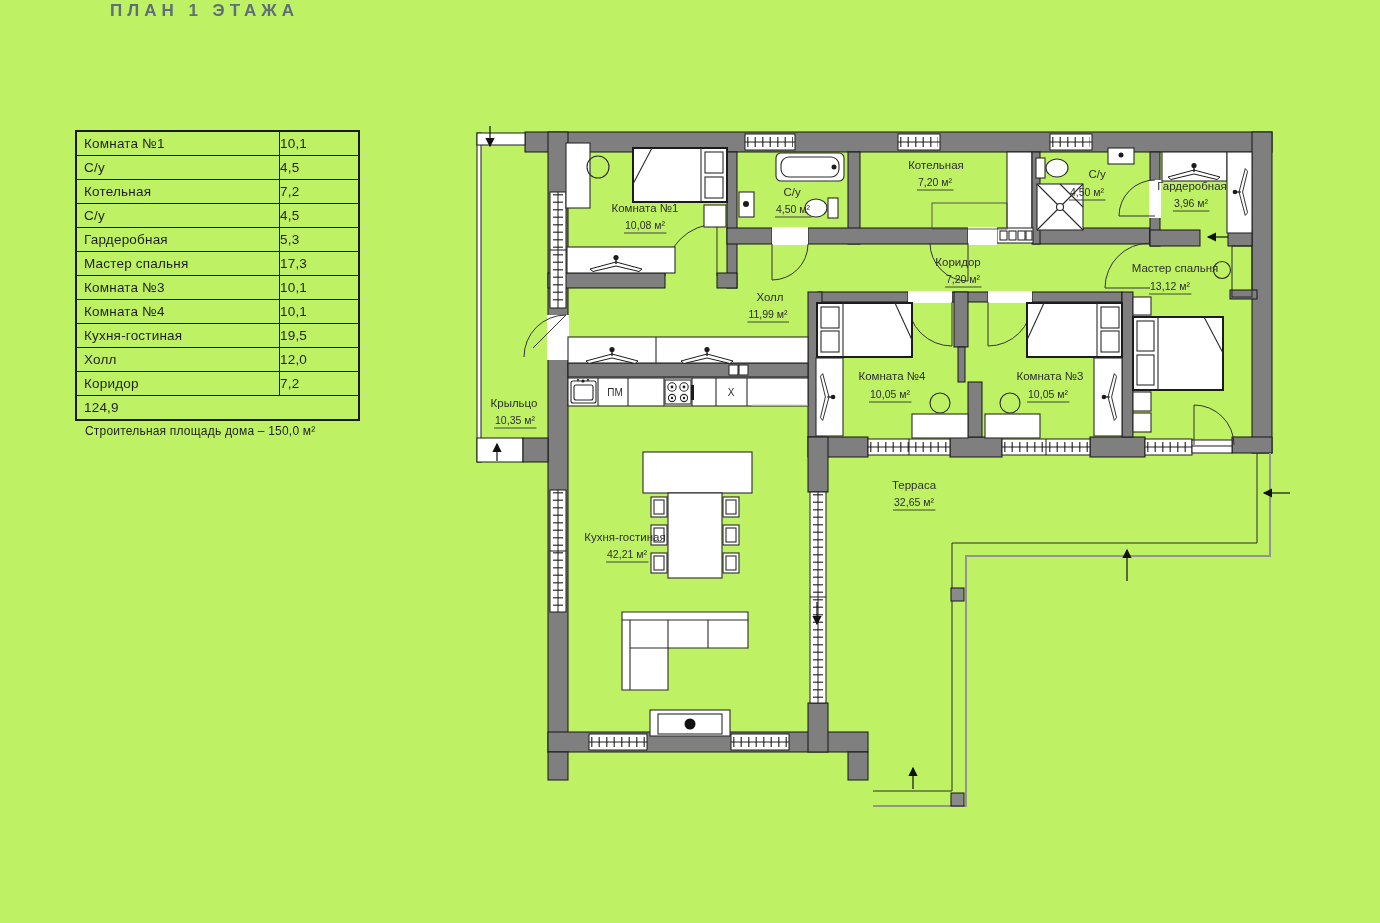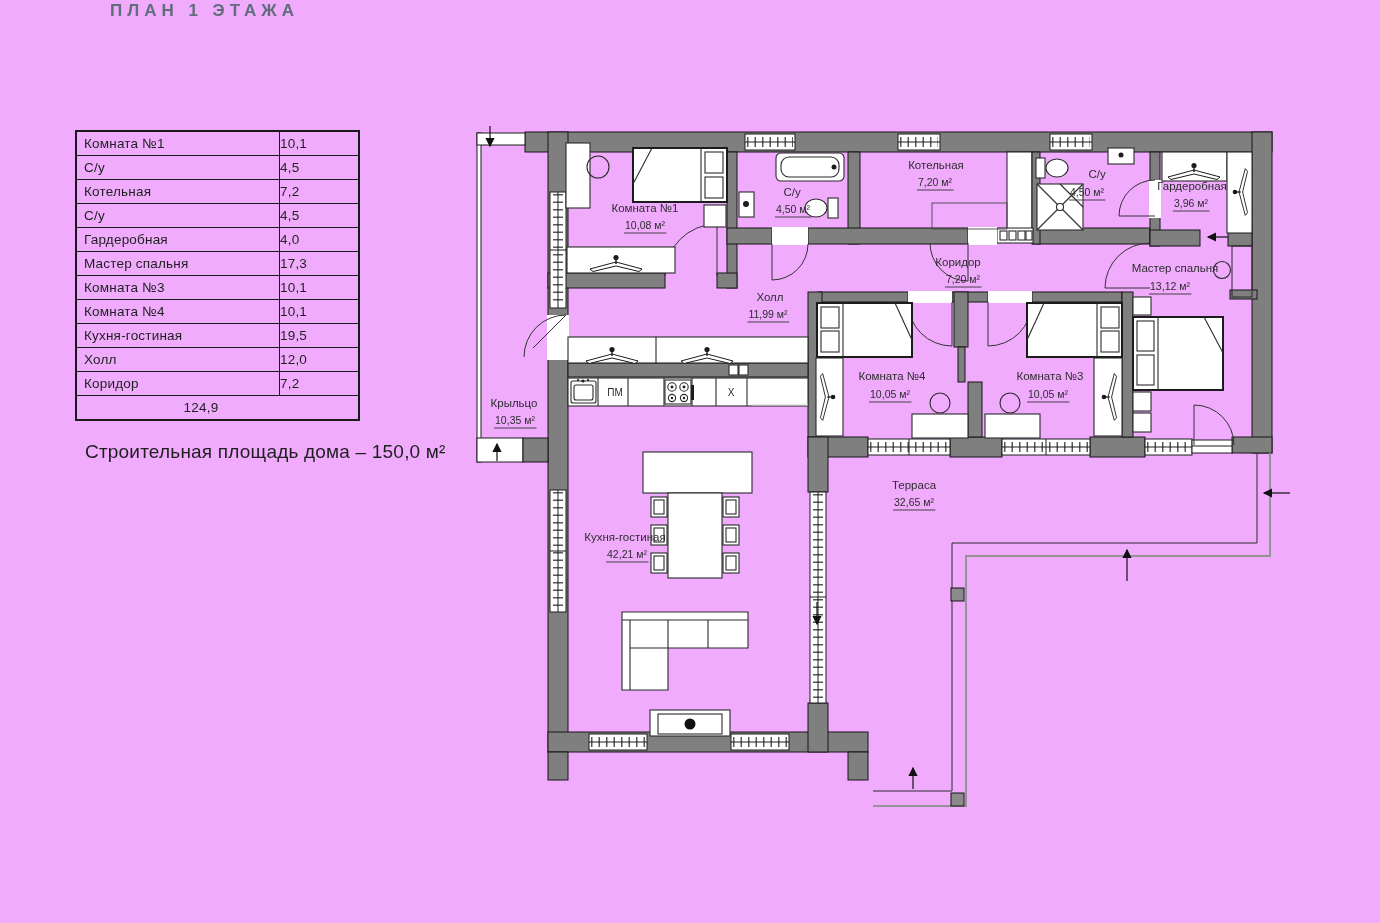--- a/index.html
+++ b/index.html
@@ -1,27 +1,27 @@
 <!DOCTYPE html>
 <html><head>
 <meta charset="utf-8">
 <style>
   html,body{margin:0;padding:0;background:#ffffff;}
-  #stage{position:relative;width:1380px;height:923px;background:#f0abfc;overflow:hidden;
+  #stage{position:relative;width:1380px;height:923px;background:#bef264;overflow:hidden;
          font-family:"Liberation Sans",sans-serif;}
   #plan-title{position:absolute;left:110px;top:1px;font-size:17px;letter-spacing:5px;
               color:#5f6d7c;font-weight:bold;}
   #room-table{position:absolute;left:75px;top:130px;border-collapse:collapse;
               width:285px;table-layout:fixed;}
   #room-table td{border:1px solid #1a1a1a;height:23px;padding:0 0 0 7px;
                  font-size:13.5px;color:#1f1f1f;letter-spacing:.2px;}
   #room-table{border:2px solid #1a1a1a;}
   #room-table td.val{text-align:left;padding:0;width:78px;}
-  #room-table tr.total td{text-align:center;padding-right:40px;}
-  #build-area{position:absolute;left:85px;top:441px;font-size:19px;color:#1f1f1f;
+  #room-table tr.total td{text-align:left;padding-right:40px;}
+  #build-area{position:absolute;left:85px;top:424px;font-size:12px;color:#1f1f1f;
               letter-spacing:.2px;}
   svg{position:absolute;left:0;top:0;}
   svg text{font-family:"Liberation Sans",sans-serif;fill:#2d2d2d;}
   .rname{font-size:11.5px;}
   .rarea{font-size:10.5px;}
   .wall{fill:#7f7f7f;stroke:#161616;stroke-width:1;}
   .twall{fill:#8a8a8a;stroke:#161616;stroke-width:1;}
   .win{fill:#ffffff;stroke:#1d1d1d;stroke-width:1;}
   .furn{fill:#ffffff;stroke:#2a2a2a;stroke-width:1.1;}
   .furn2{fill:none;stroke:#2a2a2a;stroke-width:1.1;}
@@ -51,21 +51,21 @@
         <tr>
           <td>Котельная</td>
           <td class="val">7,2</td>
         </tr>
         <tr>
           <td>С/у</td>
           <td class="val">4,5</td>
         </tr>
         <tr>
           <td>Гардеробная</td>
-          <td class="val">4,0</td>
+          <td class="val">5,3</td>
         </tr>
         <tr>
           <td>Мастер спальня</td>
           <td class="val">17,3</td>
         </tr>
         <tr>
           <td>Комната №3</td>
           <td class="val">10,1</td>
         </tr>
         <tr>

